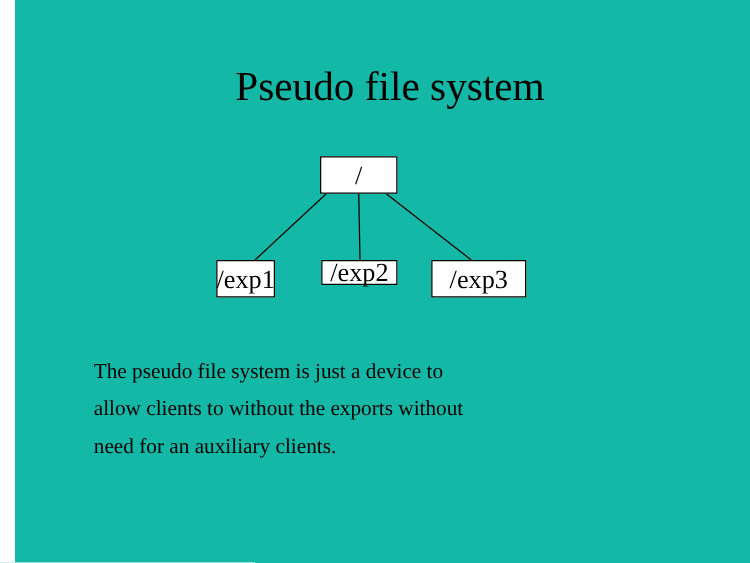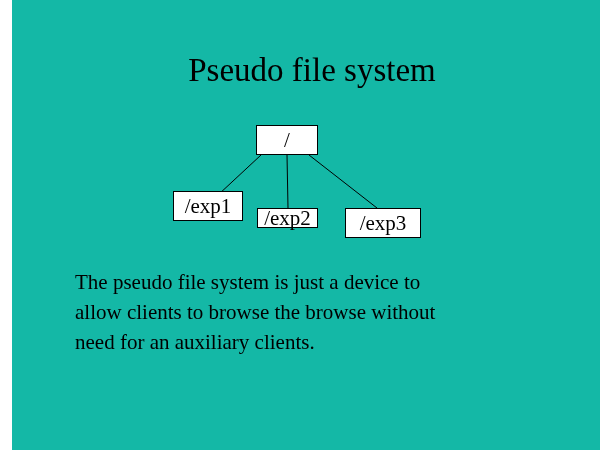--- a/index.html
+++ b/index.html
@@ -40,29 +40,29 @@
     box-sizing: border-box;
     border: 1px solid #000000;
     background: #ffffff;
     display: flex;
     align-items: center;
     justify-content: center;
     font-size: 21px;
     line-height: 21px;
   }
   .node-root { left: 244px; top: 125px; width: 62px; height: 30px; }
-  .node-exp1 { left: 161px; top: 191px; width: 70px; height: 30px; }
+  .node-exp1 { left: 161px; top: 208px; width: 47px; height: 30px; }
   .node-exp2 { left: 245px; top: 208px; width: 61px; height: 20px; }
   .node-exp3 { left: 333px; top: 208px; width: 76px; height: 30px; }
   .body-text {
     position: absolute;
     left: 63px;
-    top: 267px;
+    top: 282px;
     width: 500px;
-    font-size: 21px;
+    font-size: 17px;
     line-height: 30px;
   }
 </style>
 </head>
 <body>
 
 <div class="slide">
 
   <div class="slide-title">Pseudo file system</div>
 
@@ -75,17 +75,17 @@
   <div class="tree-node node-root">/</div>
 
   <div class="tree-node node-exp1">/exp1</div>
 
   <div class="tree-node node-exp2">/exp2</div>
 
   <div class="tree-node node-exp3">/exp3</div>
 
   <div class="body-text">
     <div>The pseudo file system is just a device to</div>
-    <div>allow clients to browse the browse without</div>
+    <div>allow clients to without the exports without</div>
     <div>need for an auxiliary clients.</div>
   </div>
 
 </div>
 
 </body></html>

